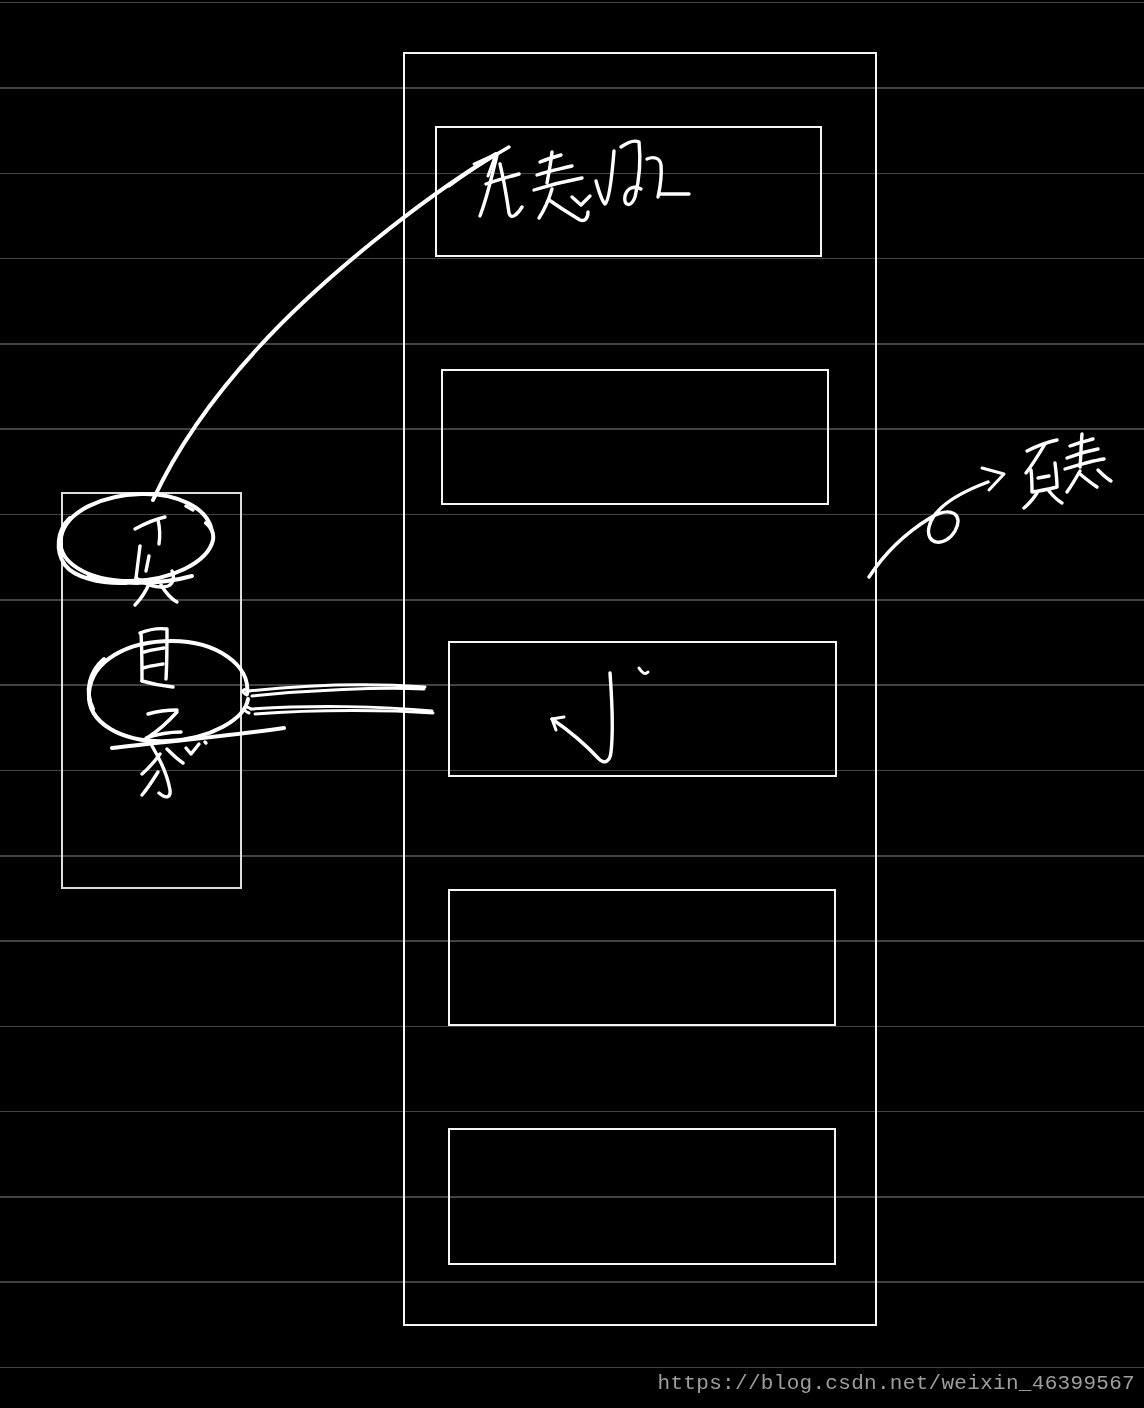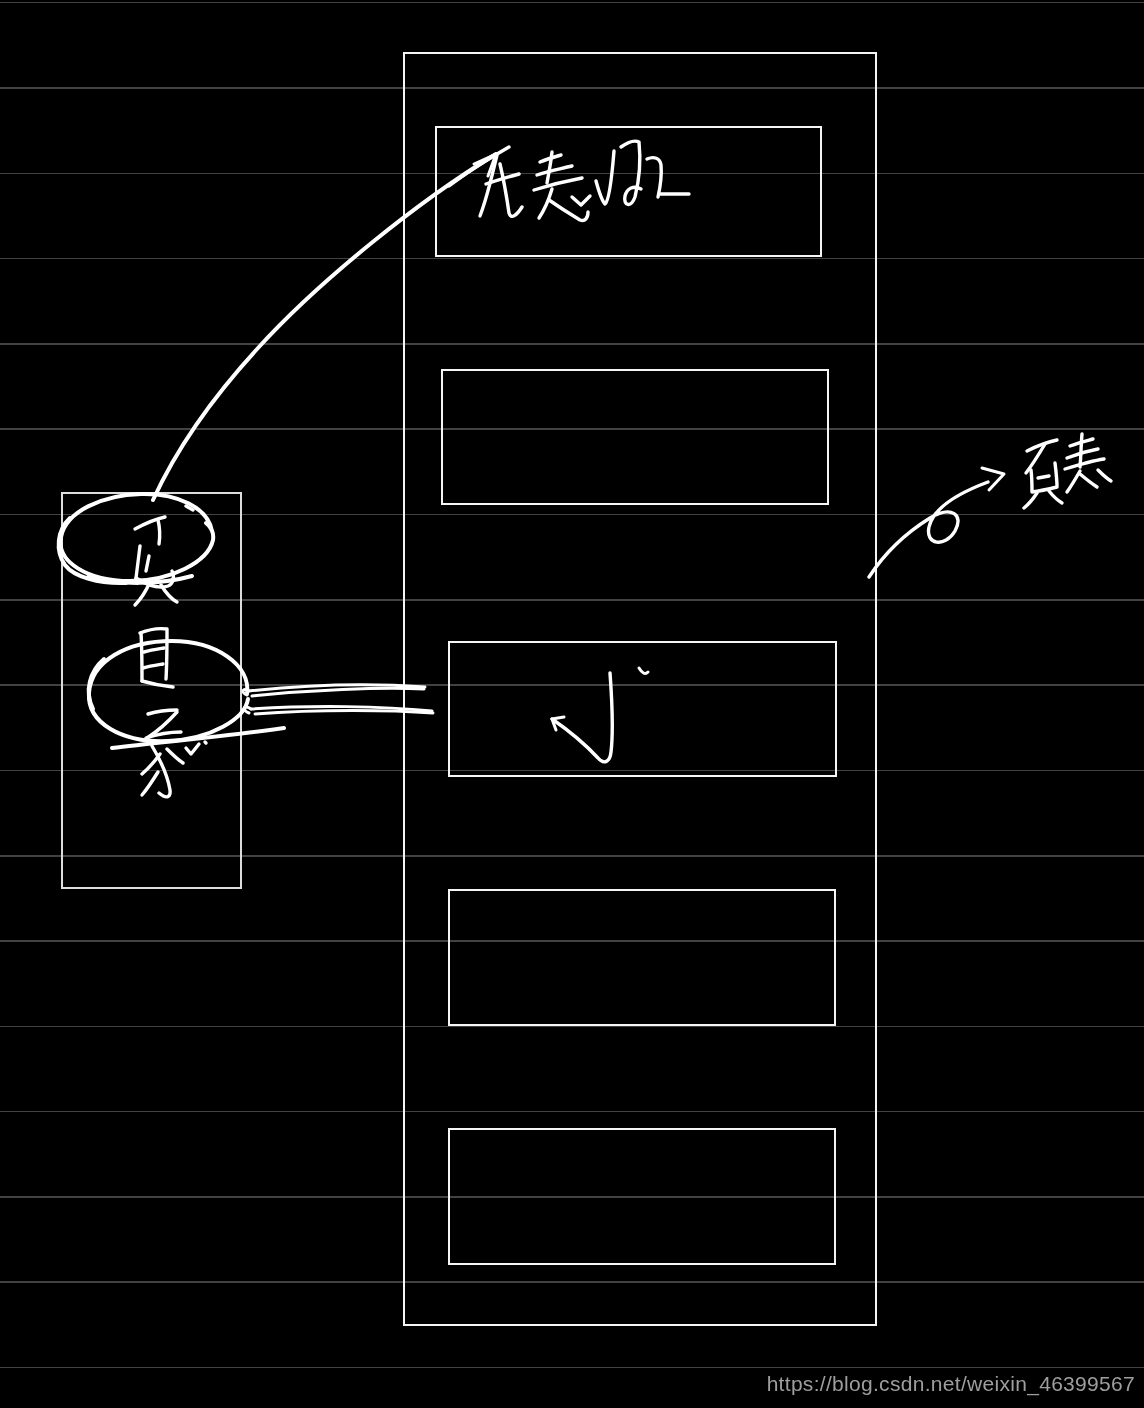--- a/index.html
+++ b/index.html
@@ -2,21 +2,21 @@
 <html><head>
 <meta charset="utf-8">
 <style>
   html, body { margin: 0; padding: 0; background: #000; }
   .stage {
     position: relative;
     width: 1144px;
     height: 1408px;
     background: #000000;
     overflow: hidden;
-    font-family: Liberation Sans, sans-serif;
+    font-family: Liberation Mono, monospace;
   }
   .grid {
     position: absolute;
     inset: 0;
     background-image: repeating-linear-gradient(
       to bottom,
       #424242 0px, #424242 1.5px,
       transparent 1.5px, transparent 85.3px
     );
     background-position: 0 2px;

